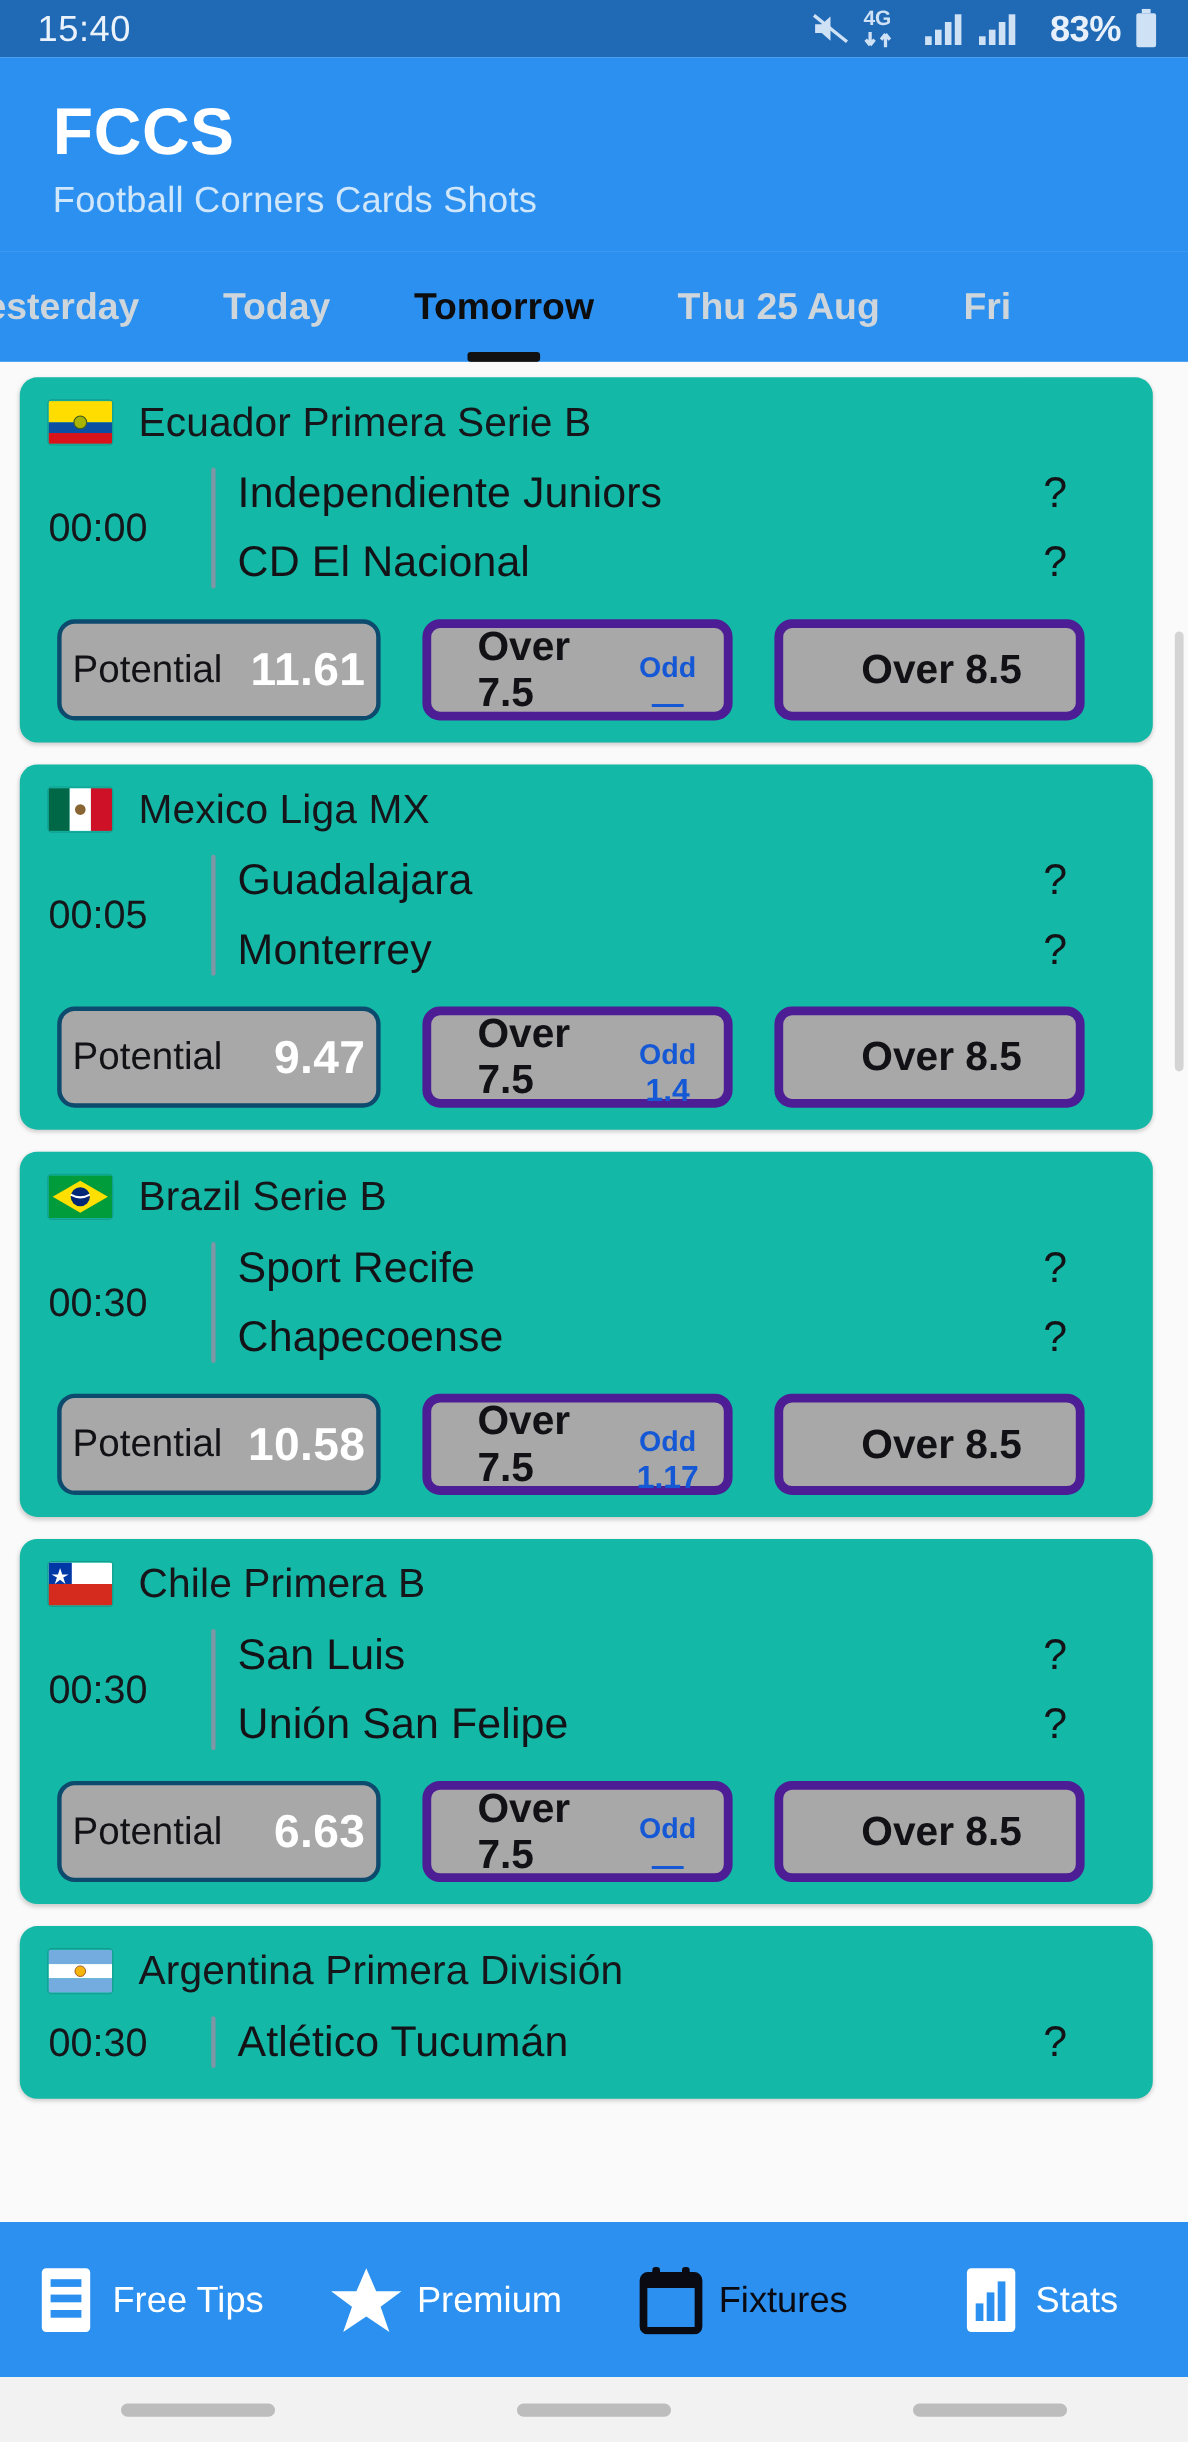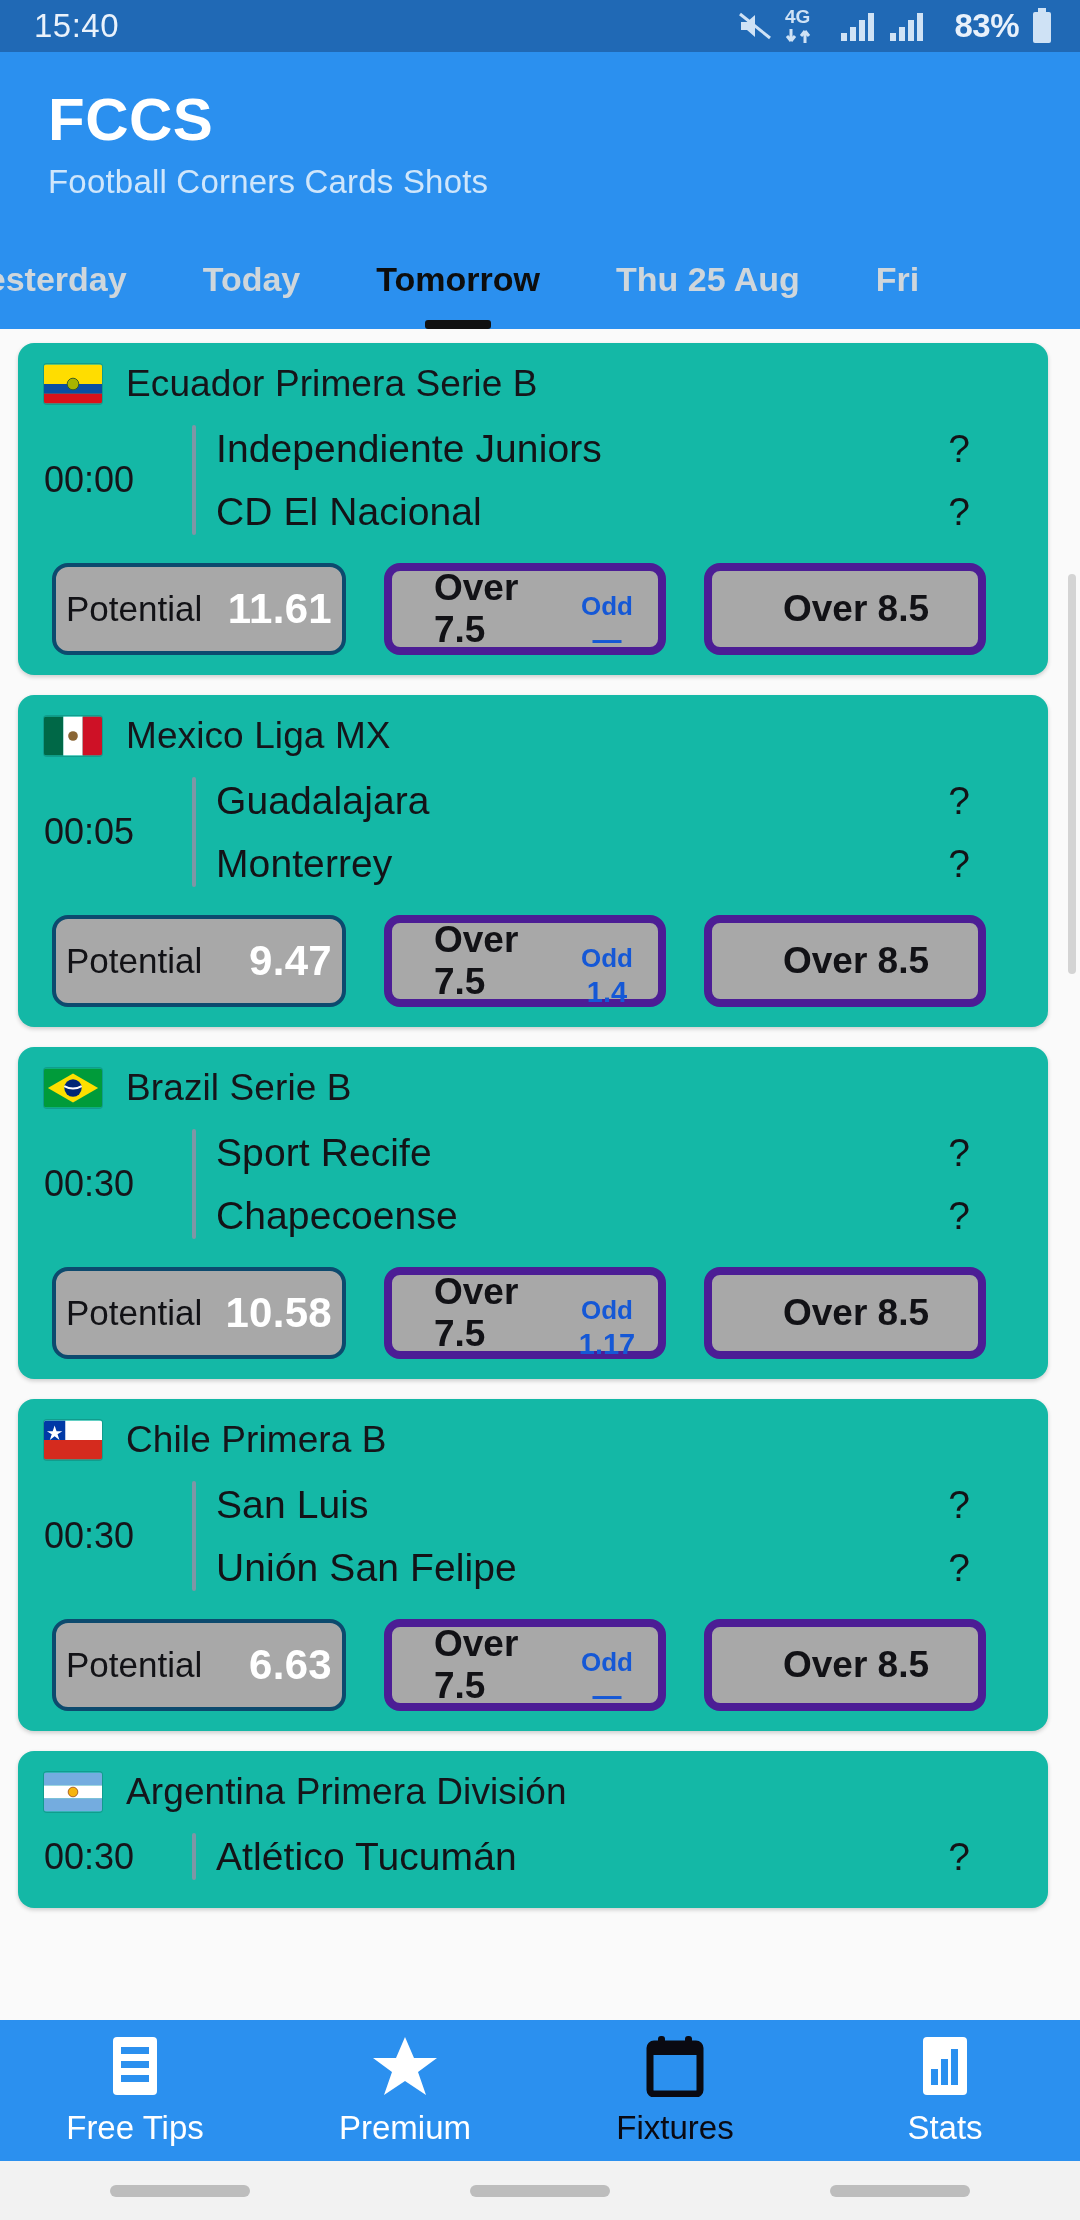--- a/index.html
+++ b/index.html
@@ -86,21 +86,21 @@
   .odd-val { font-size:29px; font-weight:700; color:#1558d6; line-height:1.25; }
 
   
   .scrollbar { position:absolute; right:4px; top:245px; width:8px; height:400px; background:#d4d4d4; border-radius:4px; }
 
   
   .bottomnav {
     position:absolute; left:0; right:0; bottom:59px; height:141px; background:#2b90ef;
     display:flex; align-items:center;
   }
-  .navitem { flex:1; display:flex; flex-direction:column; align-items:center; justify-content:center; gap:12px; }
+  .navitem { flex:1; display:flex; flex-direction:row; align-items:center; justify-content:center; gap:12px; }
   .navicon { height:62px; display:flex; align-items:flex-end; }
   .navlabel { font-size:33px; color:#ffffff; }
   .navitem.active .navlabel { color:#0a0a12; }
 
   
   .gesturebar { position:absolute; left:0; right:0; bottom:0; height:59px; background:#f2f2f2; display:flex; align-items:center; justify-content:space-around; }
   .gkey { width:140px; height:12px; background:#bdbdbd; border-radius:6px; }
 </style>
 </head>
 <body>

